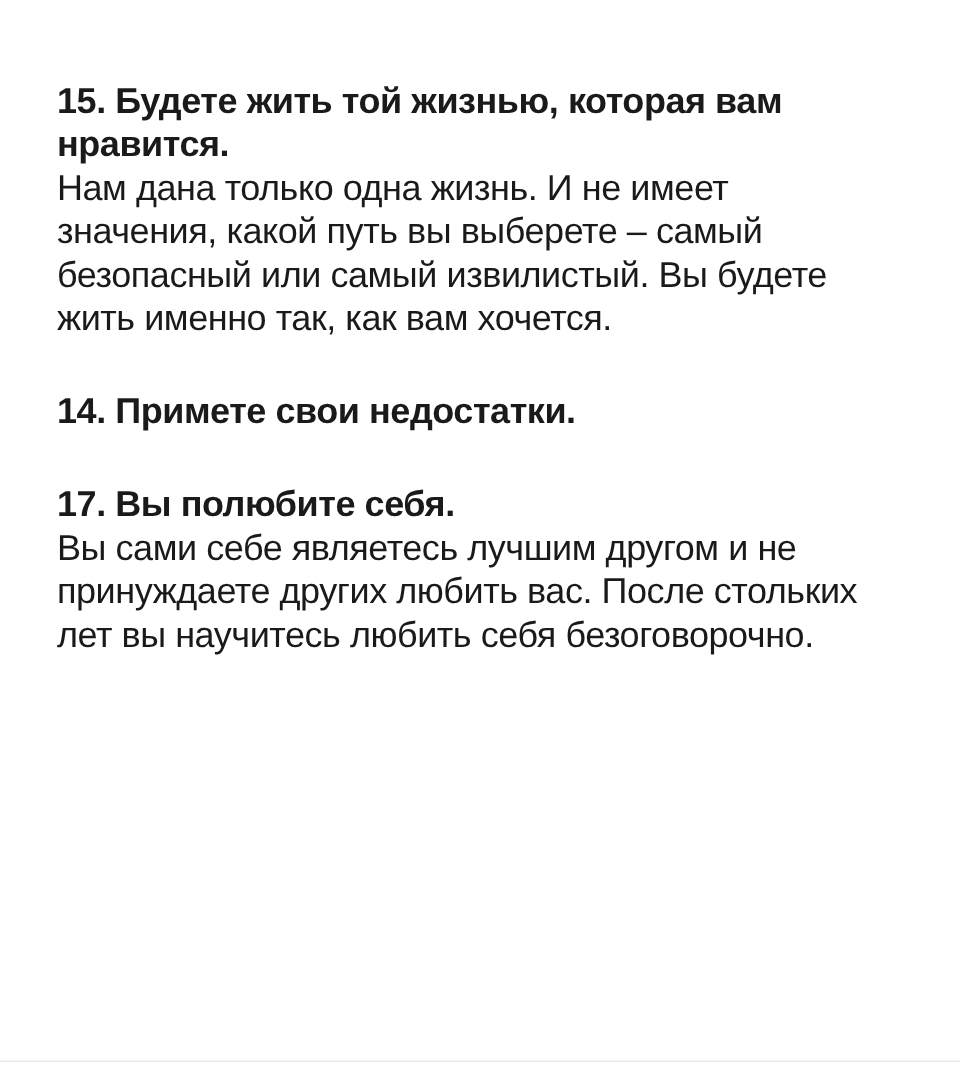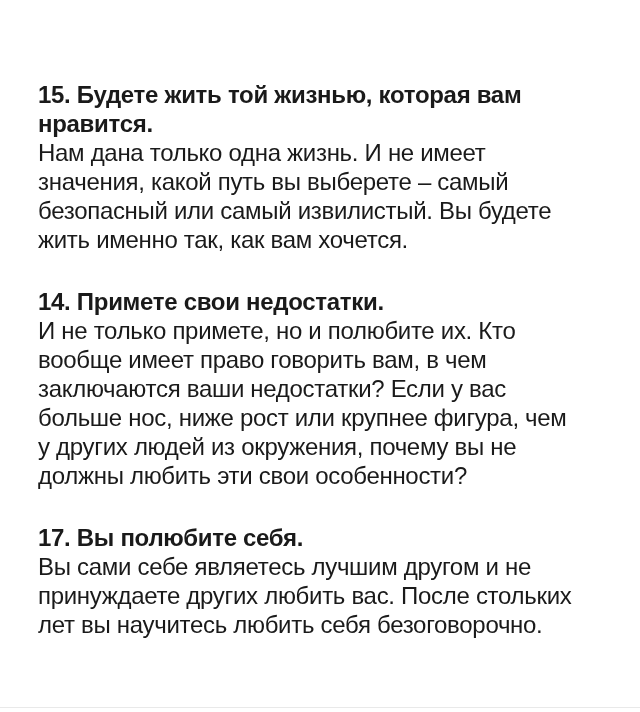--- a/index.html
+++ b/index.html
@@ -14,21 +14,21 @@
     overflow: hidden;
     font-family: "Liberation Sans", sans-serif;
   }
   .page {
     position: absolute;
     top: 0;
     left: 0;
     width: 640px;
     height: 712px;
     box-sizing: border-box;
-    padding: 80px 28px 0 38px;
+    padding: 53px 28px 0 38px;
     color: #1a1a1a;
   }
   .section {
     margin: 0 0 33px 0;
   }
   .section-heading {
     font-size: 24px;
     line-height: 29px;
     font-weight: bold;
     margin: 0;
@@ -61,26 +61,20 @@
     <h2 class="section-heading">15. Будете жить той жизнью, которая вам
 нравится.</h2>
     <p class="section-body">Нам дана только одна жизнь. И не имеет
 значения, какой путь вы выберете – самый
 безопасный или самый извилистый. Вы будете
 жить именно так, как вам хочется.</p>
   </section>
 
   <section class="section">
     <h2 class="section-heading">14. Примете свои недостатки.</h2>
-    <p class="section-body">И не только примете, но и полюбите их. Кто
-вообще имеет право говорить вам, в чем
-заключаются ваши недостатки? Если у вас
-больше нос, ниже рост или крупнее фигура, чем
-у других людей из окружения, почему вы не
-должны любить эти свои особенности?</p>
   </section>
 
   <section class="section">
     <h2 class="section-heading">17. Вы полюбите себя.</h2>
     <p class="section-body">Вы сами себе являетесь лучшим другом и не
 принуждаете других любить вас. После стольких
 лет вы научитесь любить себя безоговорочно.</p>
   </section>
 
   <div class="bottom-hairline"></div>

